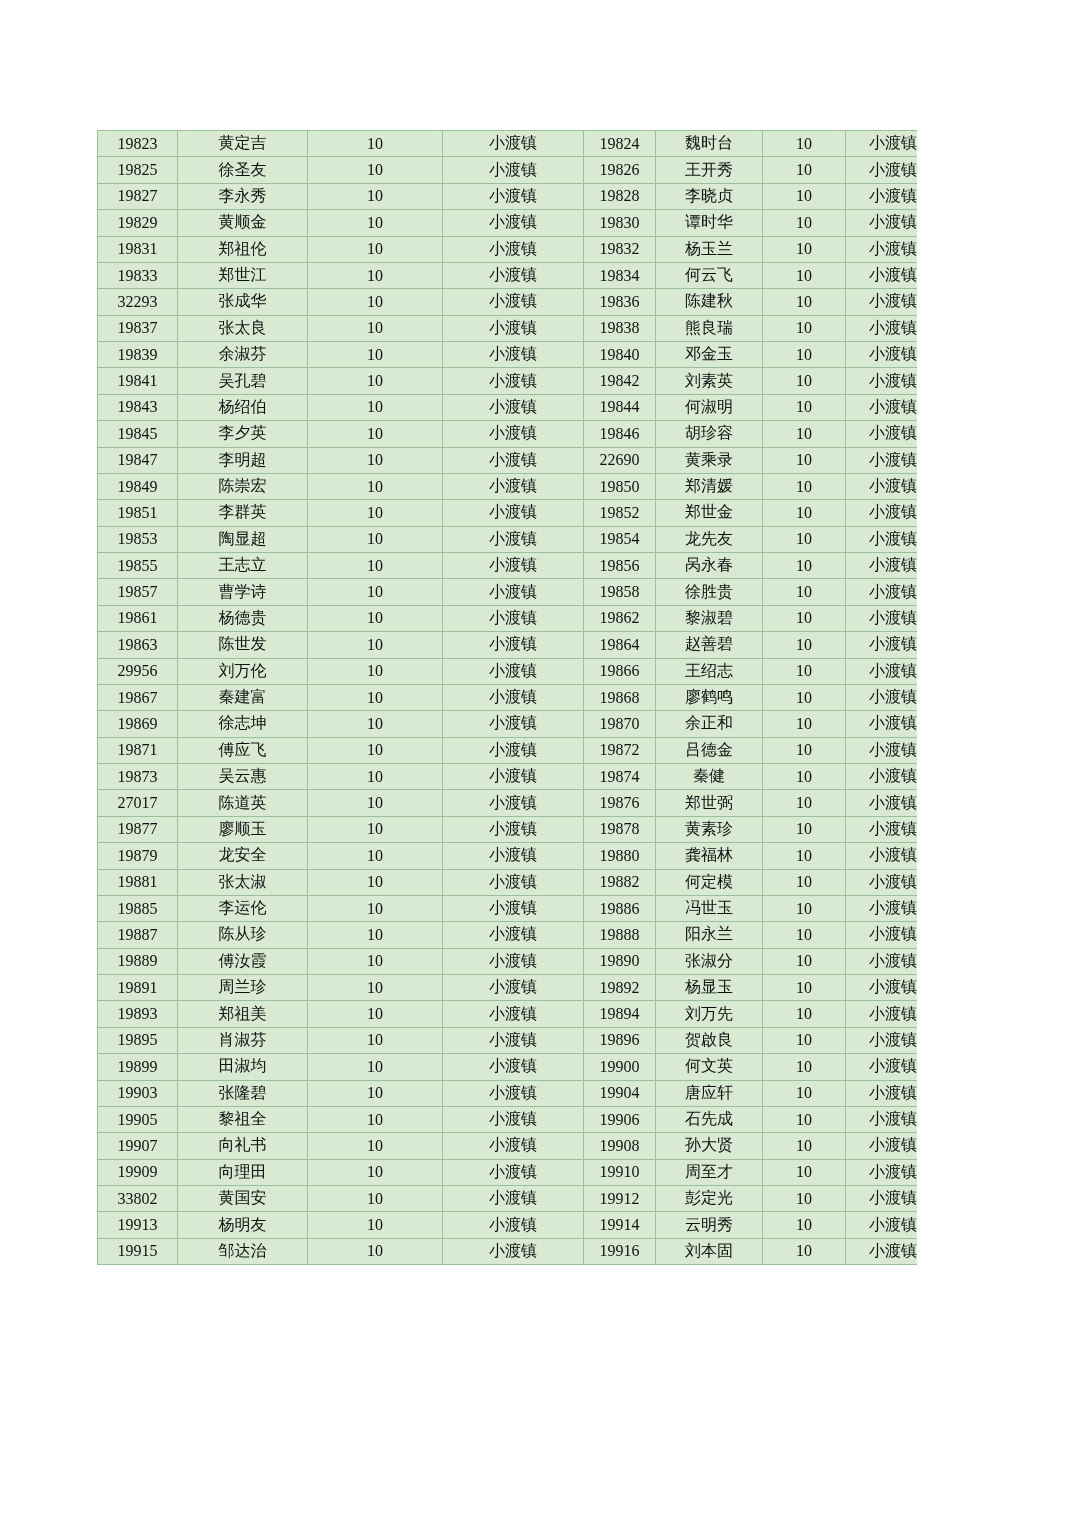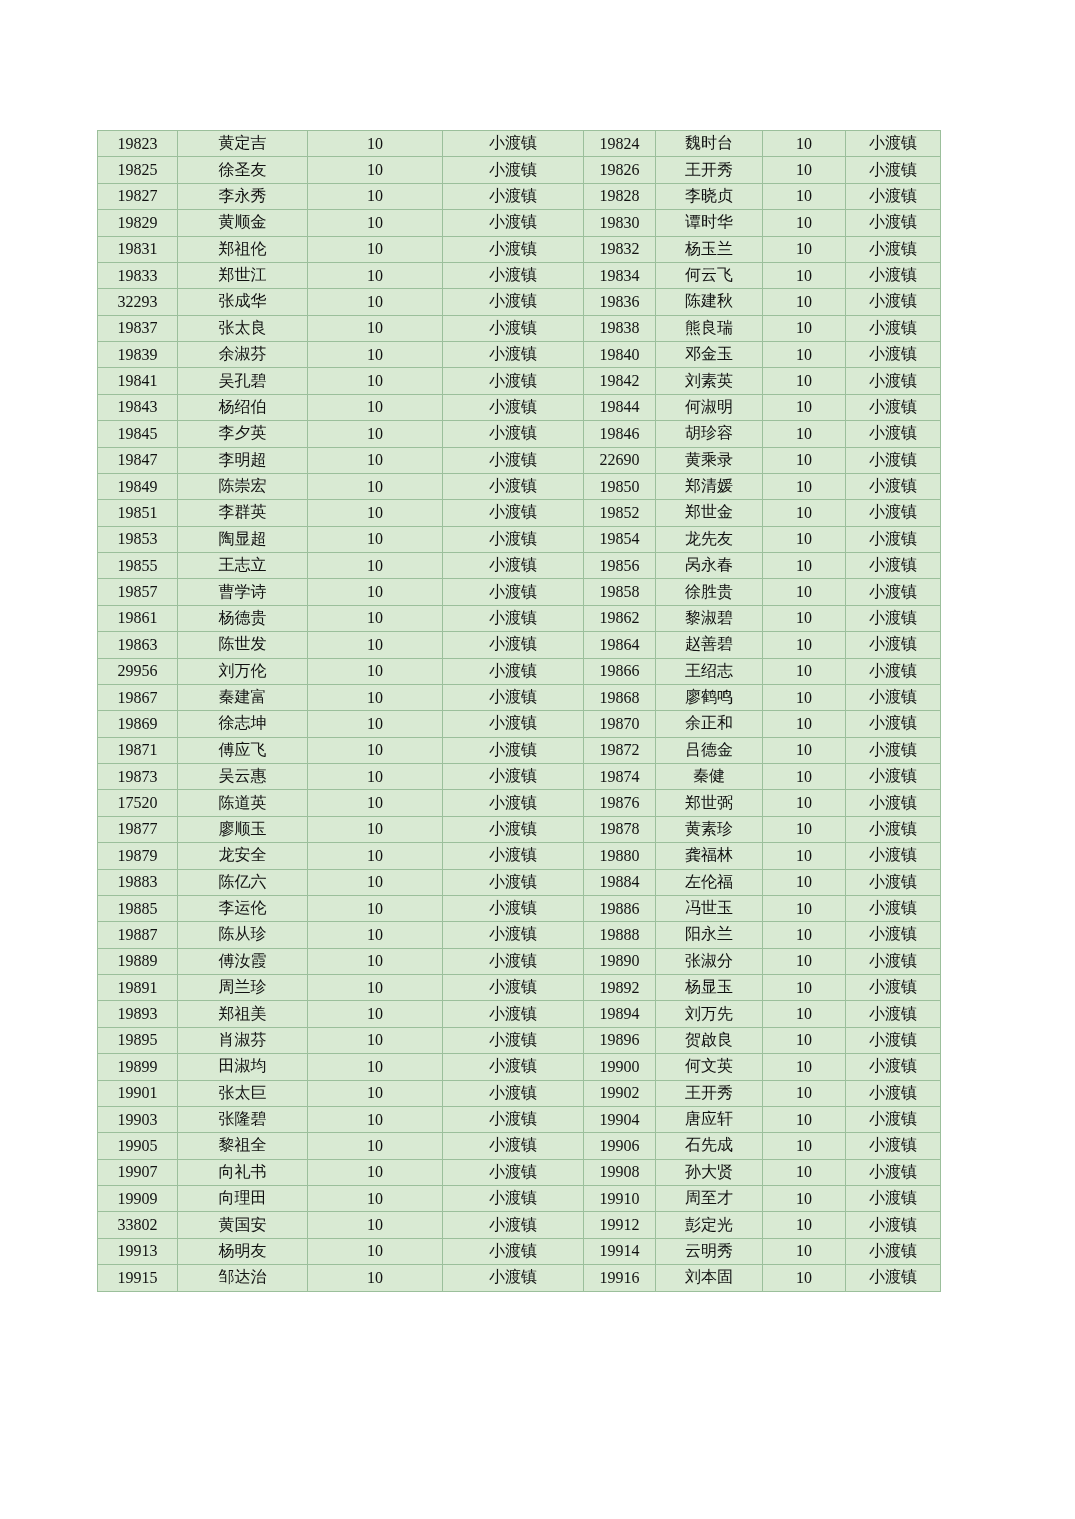--- a/index.html
+++ b/index.html
@@ -11,21 +11,21 @@
   * { box-sizing: border-box; }
   html, body { margin: 0; padding: 0; }
   body {
     width: 1075px;
     height: 1519px;
     background: var(--page-bg);
     font-family: "Liberation Serif", "DejaVu Serif", serif;
   }
   .page {
     position: relative;
-    width: 1075px;
+    width: 917px;
     height: 1519px;
     background: var(--page-bg);
     overflow: hidden;
   }
   table.roster {
     position: absolute;
     left: 97px;
     top: 130px;
     width: 843px;
     border-collapse: collapse;
@@ -312,21 +312,21 @@
           <td>19873</td>
           <td>吴云惠</td>
           <td>10</td>
           <td>小渡镇</td>
           <td>19874</td>
           <td>秦健</td>
           <td>10</td>
           <td>小渡镇</td>
         </tr>
         <tr>
-          <td>17520</td>
+          <td>27017</td>
           <td>陈道英</td>
           <td>10</td>
           <td>小渡镇</td>
           <td>19876</td>
           <td>郑世弼</td>
           <td>10</td>
           <td>小渡镇</td>
         </tr>
         <tr>
           <td>19877</td>
@@ -342,26 +342,26 @@
           <td>19879</td>
           <td>龙安全</td>
           <td>10</td>
           <td>小渡镇</td>
           <td>19880</td>
           <td>龚福林</td>
           <td>10</td>
           <td>小渡镇</td>
         </tr>
         <tr>
-          <td>19883</td>
-          <td>陈亿六</td>
-          <td>10</td>
-          <td>小渡镇</td>
-          <td>19884</td>
-          <td>左伦福</td>
+          <td>19881</td>
+          <td>张太淑</td>
+          <td>10</td>
+          <td>小渡镇</td>
+          <td>19882</td>
+          <td>何定模</td>
           <td>10</td>
           <td>小渡镇</td>
         </tr>
         <tr>
           <td>19885</td>
           <td>李运伦</td>
           <td>10</td>
           <td>小渡镇</td>
           <td>19886</td>
           <td>冯世玉</td>
@@ -418,30 +418,20 @@
           <td>10</td>
           <td>小渡镇</td>
         </tr>
         <tr>
           <td>19899</td>
           <td>田淑均</td>
           <td>10</td>
           <td>小渡镇</td>
           <td>19900</td>
           <td>何文英</td>
-          <td>10</td>
-          <td>小渡镇</td>
-        </tr>
-        <tr>
-          <td>19901</td>
-          <td>张太巨</td>
-          <td>10</td>
-          <td>小渡镇</td>
-          <td>19902</td>
-          <td>王开秀</td>
           <td>10</td>
           <td>小渡镇</td>
         </tr>
         <tr>
           <td>19903</td>
           <td>张隆碧</td>
           <td>10</td>
           <td>小渡镇</td>
           <td>19904</td>
           <td>唐应轩</td>

